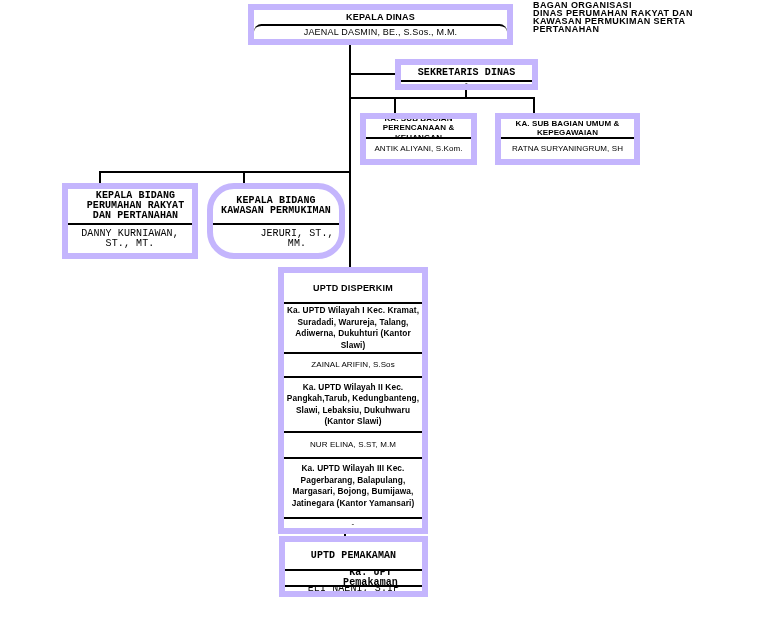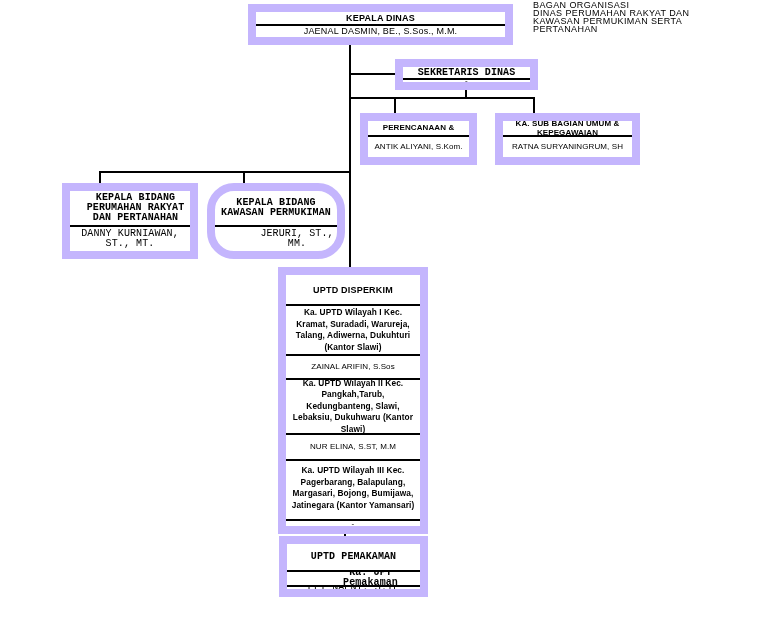--- a/index.html
+++ b/index.html
@@ -11,29 +11,29 @@
     font-family: "Liberation Sans", sans-serif;
     color: #000000;
     overflow: hidden;
   }
   .doc-title {
     position: absolute;
     left: 533px;
     top: 1px;
     width: 210px;
     font-size: 9px;
-    font-weight: 400;
+    font-weight: 700;
     line-height: 8px;
     letter-spacing: 0.4px;
     white-space: pre-line;
     text-transform: uppercase;
   }
   .box {
     position: absolute;
-    border: 8px solid #c4b5fd;
+    border: 6px solid #c4b5fd;
     background: #ffffff;
     box-sizing: border-box;
     display: flex;
     flex-direction: column;
   }
   .sec {
     box-sizing: border-box;
     display: flex;
     align-items: center;
     justify-content: center;
@@ -65,21 +65,21 @@
   <div class="line" style="left:349px; top:97px;  width:186px;height:2px;"></div>
   <div class="line" style="left:394px; top:98px;  width:2px;  height:16px;"></div>
   <div class="line" style="left:533px; top:98px;  width:2px;  height:16px;"></div>
   <div class="line" style="left:99px;  top:171px; width:252px;height:2px;"></div>
   <div class="line" style="left:99px;  top:172px; width:2px;  height:12px;"></div>
   <div class="line" style="left:243px; top:172px; width:2px;  height:12px;"></div>
   <div class="line" style="left:344px; top:533px; width:2px;  height:24px;"></div>
 
   <div class="box" style="left:248px; top:4px; width:265px; height:41px;">
     <div class="sec hd t9" style="flex:1;">KEPALA DINAS</div>
-    <div class="sec rule t9" style="flex:1;">JAENAL DASMIN, BE., S.Sos., M.M.</div>
+    <div class="sec rule t9" style="flex:1;border-radius:8px;">JAENAL DASMIN, BE., S.Sos., M.M.</div>
   </div>
 
   <div class="box" style="left:395px; top:59px; width:143px; height:31px;">
     <div class="sec hd t85" style="height:15px;">SEKRETARIS DINAS</div>
     <div class="sec rule t8" style="flex:1;">-</div>
   </div>
 
   <div class="box" style="left:360px; top:113px; width:117px; height:52px;">
     <div class="sec hd t8" style="flex:1;">KA. SUB BAGIAN PERENCANAAN &amp; KEUANGAN</div>
     <div class="sec rule t8" style="height:22px;">ANTIK ALIYANI, S.Kom.</div>

